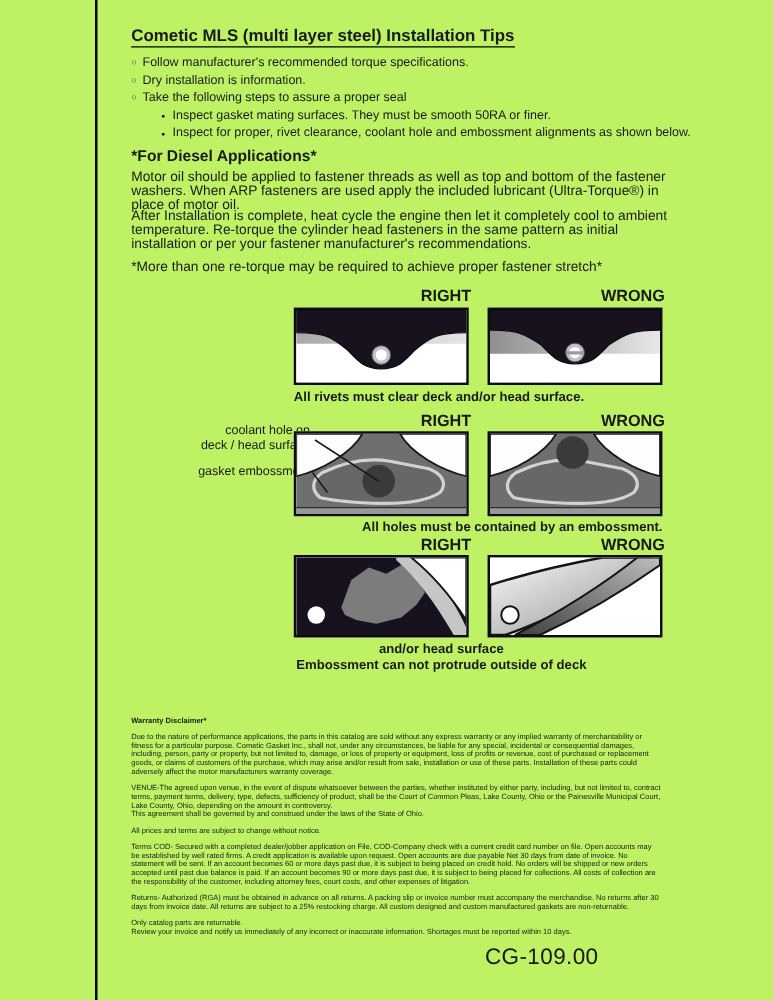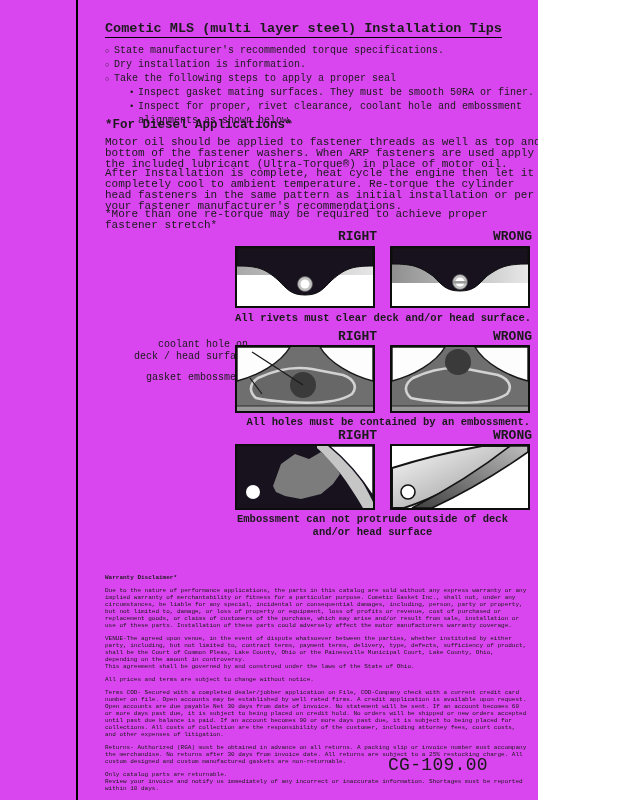--- a/index.html
+++ b/index.html
@@ -1,17 +1,17 @@
 <!DOCTYPE html>
 <html><head>
 <meta charset="utf-8">
 <style>
   html,body{margin:0;padding:0;background:#ffffff;}
-  .page{position:relative;width:538px;height:800px;background:#d946ef;overflow:hidden;
-        font-family:Liberation Mono, monospace;color:#1a1a1a;}
+  .page{position:relative;width:618px;height:800px;background:#bef264;overflow:hidden;
+        font-family:Liberation Sans, sans-serif;color:#1a1a1a;}
   .left-rule{position:absolute;left:76px;top:0;width:2px;height:800px;background:#000;}
   .title{position:absolute;left:105px;top:21px;font-size:13.5px;font-weight:bold;}
   .title .u{border-bottom:1.5px solid #000;padding-bottom:1px;}
   .bullets{position:absolute;left:105px;top:44px;font-size:10px;line-height:14px;width:460px;}
   .bl{display:flex;}
   .ob{width:9px;font-size:7px;line-height:14px;flex:0 0 9px;}
   .sb-row{margin-left:24px;}
   .sb{width:9px;font-size:9px;line-height:14px;flex:0 0 9px;}
   .diesel-head{position:absolute;left:105px;top:118px;font-size:12.5px;font-weight:bold;}
   .body-p{position:absolute;left:105px;width:440px;font-size:11px;line-height:11px;}
@@ -38,29 +38,29 @@
 
   <div class="left-rule"></div>
 
   <div class="title">
     <span class="u">Cometic MLS (multi layer steel) Installation Tips</span>
   </div>
 
   <div class="bullets">
     <div class="bl">
       <span class="ob">○</span>
-      <span>State manufacturer's recommended torque specifications.</span>
+      <span>Follow manufacturer's recommended torque specifications.</span>
     </div>
     <div class="bl">
       <span class="ob">○</span>
       <span>Dry installation is information.</span>
     </div>
     <div class="bl">
       <span class="ob">○</span>
-      <span>Take the following steps to apply a proper seal</span>
+      <span>Take the following steps to assure a proper seal</span>
     </div>
     <div class="bl sb-row">
       <span class="sb">•</span>
       <span>Inspect gasket mating surfaces.  They must be smooth 50RA or finer.</span>
     </div>
     <div class="bl sb-row">
       <span class="sb">•</span>
       <span>Inspect for proper, rivet clearance, coolant hole and embossment alignments as shown below.</span>
     </div>
   </div>
@@ -174,22 +174,22 @@
         </linearGradient>
       </defs>
       <rect width="136" height="62" fill="#ffffff"></rect>
       <path d="M0,22 C32,12 62,5 90,0 L128,0 C88,28 48,50 12,62 L0,62 Z" fill="url(#lg3)" stroke="#141414" stroke-width="2"></path>
       <path d="M118,0 L136,0 L136,6 C102,30 70,48 40,62 L20,62 C55,44 90,22 118,0 Z" fill="url(#dg3)" stroke="#141414" stroke-width="1.6"></path>
       <circle cx="16" cy="46" r="7" fill="#ffffff" stroke="#141414" stroke-width="1.6"></circle>
     </svg>
   </div>
 
   <div class="cap" style="left:237px;top:513px;">
+    <div>and/or head surface</div>
     <div>Embossment can not protrude outside of deck</div>
-    <div>and/or head surface</div>
   </div>
 
   <div class="disc">
     <div class="dh">Warranty Disclaimer*</div>
     <p>Due to the nature of performance applications, the parts in this catalog are sold without any express warranty or any implied warranty of merchantability or fitness for a particular purpose.  Cometic Gasket Inc., shall not, under any circumstances, be liable for any special, incidental or consequential damages, including, person, party or property, but not limited to, damage, or loss of property or equipment, loss of profits or revenue, cost of purchased or replacement goods, or claims of customers of the purchase, which may arise and/or result from sale, installation or use of these parts.  Installation of these parts could adversely affect the motor manufacturers warranty coverage.</p>
     <p class="tight">VENUE-The agreed upon venue, in the event of dispute whatsoever between the parties, whether instituted by either party, including, but not limited to, contract terms, payment terms, delivery, type, defects, sufficiency of product, shall be the Court of Common Pleas, Lake County, Ohio or the Painesville Municipal Court, Lake County, Ohio, depending on the amount in controversy.</p>
     <p>This agreement shall be governed by and construed under the laws of the State of Ohio.</p>
     <p>All prices and terms are subject to change without notice.</p>
     <p>Terms COD- Secured with a completed dealer/jobber application on File, COD-Company check with a current credit card number on file.  Open accounts may be established by well rated firms.  A credit application is available upon request.  Open accounts are due payable Net 30 days from date of invoice.  No statement will be sent.  If an account becomes 60 or more days past due, it is subject to being placed on credit hold.  No orders will be shipped or new orders accepted until past due balance is paid.  If an account becomes 90 or more days past due, it is subject to being placed for collections.  All costs of collection are the responsibility of the customer, including attorney fees, court costs, and other expenses of litigation.</p>
     <p>Returns- Authorized (RGA) must be obtained in advance on all returns.  A packing slip or invoice number must accompany the merchandise.  No returns after 30 days from invoice date.  All returns are subject to a 25% restocking charge.  All custom designed and custom manufactured gaskets are non-returnable.</p>

